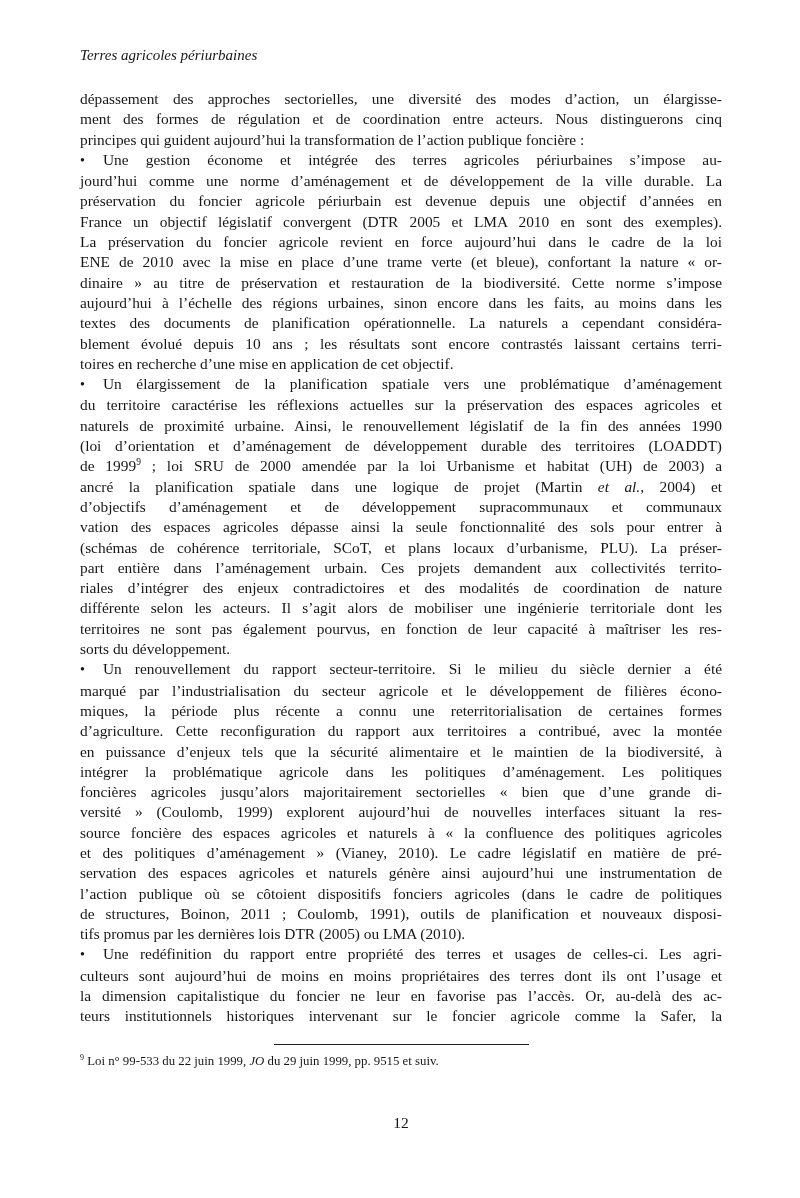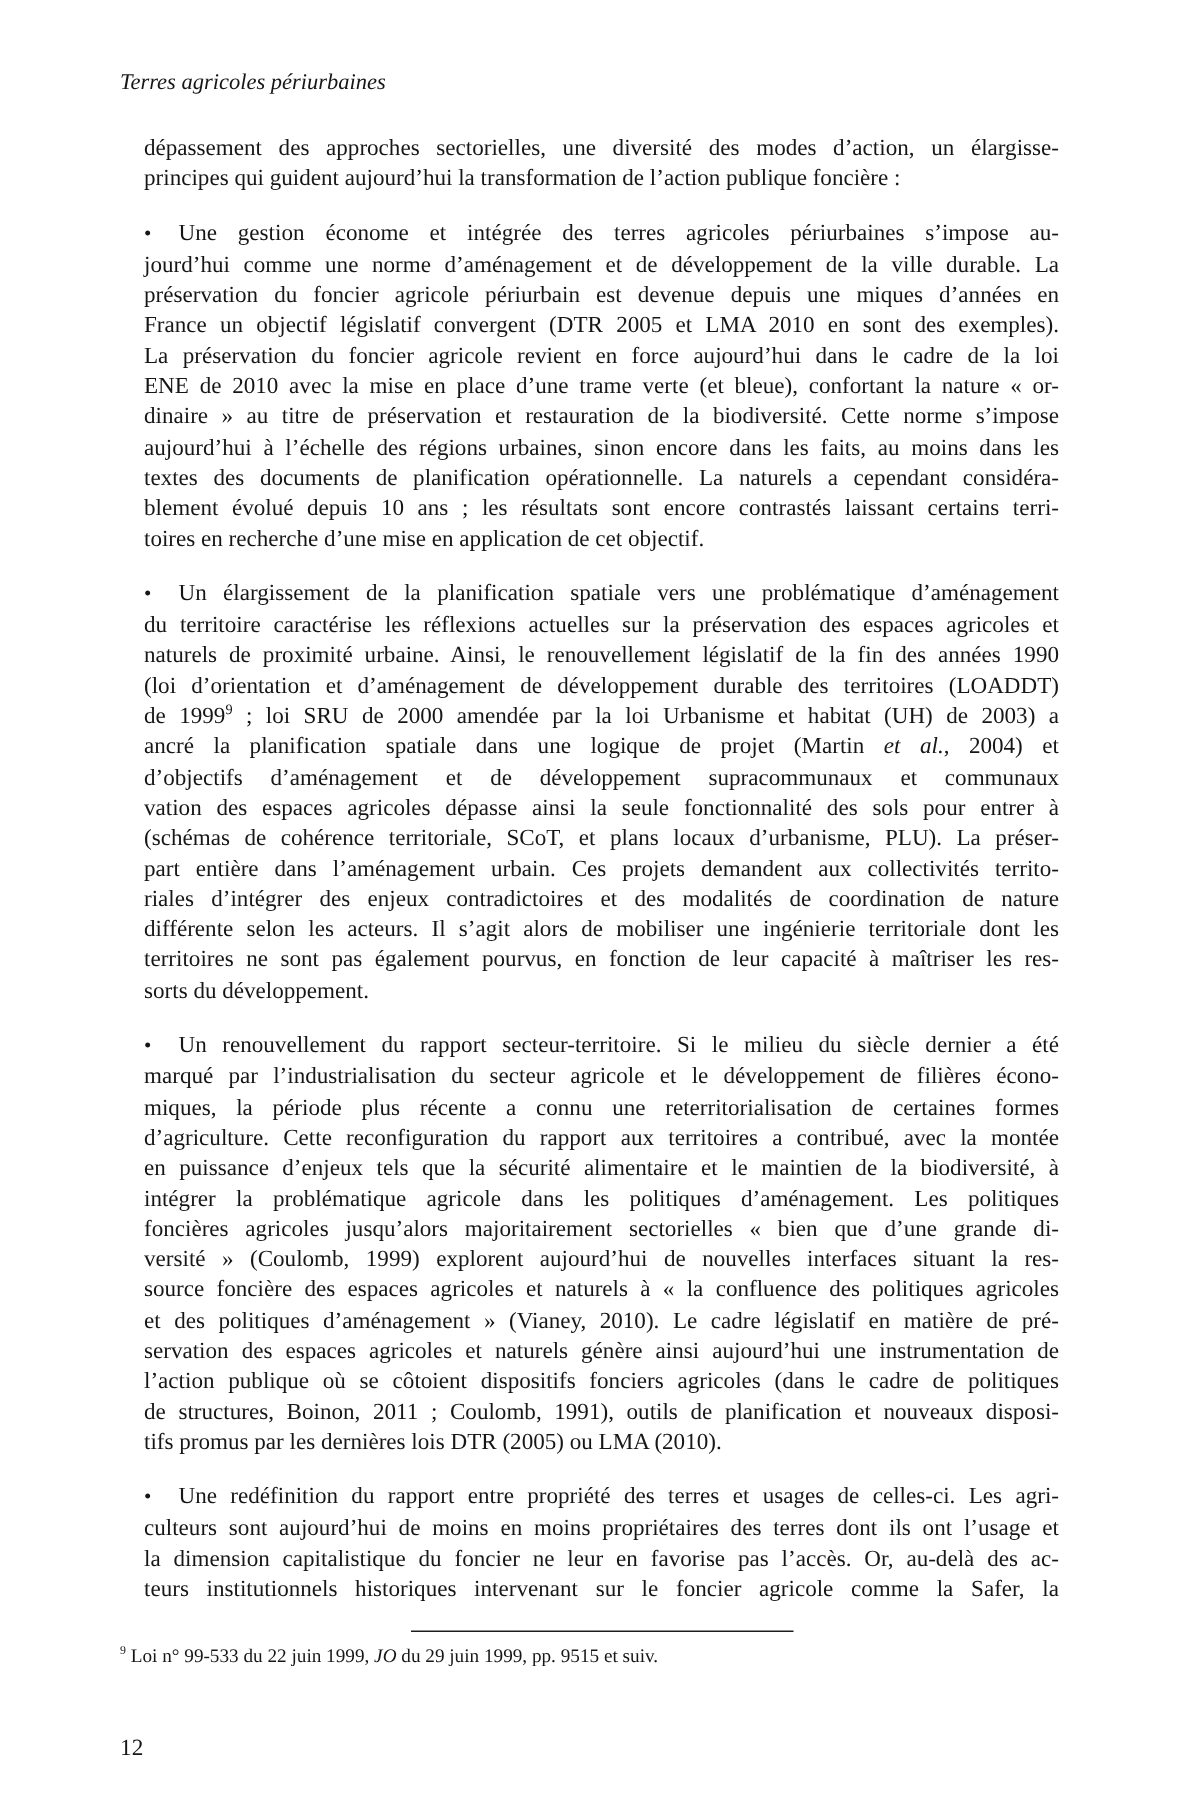--- a/index.html
+++ b/index.html
@@ -17,21 +17,21 @@
   .running-head {
     font-style: italic;
     font-size: 15px;
     line-height: 20px;
   }
   .body-text {
     margin-top: 24px;
     font-size: 15.4px;
     line-height: 20.3px;
   }
-  .para { margin: 16px; }
+  .para { margin: 0; }
   .line {
     text-align: justify;
     text-align-last: justify;
     white-space: normal;
   }
   .line.last { text-align-last: auto; }
   .bullet {
     display: inline-block;
     width: 23px;
     font-size: 14px;
@@ -47,40 +47,41 @@
     border: 0;
     border-top: 1.6px solid #1c1c1c;
   }
   .footnote {
     margin-top: 6px;
     font-size: 12.8px;
     line-height: 16px;
   }
   .page-number {
     margin-top: 45px;
-    text-align: left;
+    text-align: center;
     font-size: 15.5px;
   }
   em { font-style: italic; }
 </style>
 </head>
 <body>
 
 <div class="page">
   <div class="running-head">Terres agricoles périurbaines</div>
 
   <div class="body-text" id="body-text">
       <div class="para">
         <div class="line"><span>dépassement des approches sectorielles, une diversité des modes d’action, un élargisse-</span></div>
+        <div class="line"><span>ment des formes de régulation et de coordination entre acteurs. Nous distinguerons cinq</span></div>
         <div class="line last"><span>principes qui guident aujourd’hui la transformation de l’action publique foncière :</span></div>
       </div>
       <div class="para">
         <div class="line"><span class="bullet">•</span><span>Une gestion économe et intégrée des terres agricoles périurbaines s’impose au-</span></div>
         <div class="line"><span>jourd’hui comme une norme d’aménagement et de développement de la ville durable. La</span></div>
-        <div class="line"><span>préservation du foncier agricole périurbain est devenue depuis une miques d’années en</span></div>
+        <div class="line"><span>préservation du foncier agricole périurbain est devenue depuis une objectif d’années en</span></div>
         <div class="line"><span>France un objectif législatif convergent (DTR 2005 et LMA 2010 en sont des exemples).</span></div>
         <div class="line"><span>La préservation du foncier agricole revient en force aujourd’hui dans le cadre de la loi</span></div>
         <div class="line"><span>ENE de 2010 avec la mise en place d’une trame verte (et bleue), confortant la nature « or-</span></div>
         <div class="line"><span>dinaire » au titre de préservation et restauration de la biodiversité. Cette norme s’impose</span></div>
         <div class="line"><span>aujourd’hui à l’échelle des régions urbaines, sinon encore dans les faits, au moins dans les</span></div>
         <div class="line"><span>textes des documents de planification opérationnelle. La naturels a cependant considéra-</span></div>
         <div class="line"><span>blement évolué depuis 10 ans ; les résultats sont encore contrastés laissant certains terri-</span></div>
         <div class="line last"><span>toires en recherche d’une mise en application de cet objectif.</span></div>
       </div>
       <div class="para">

